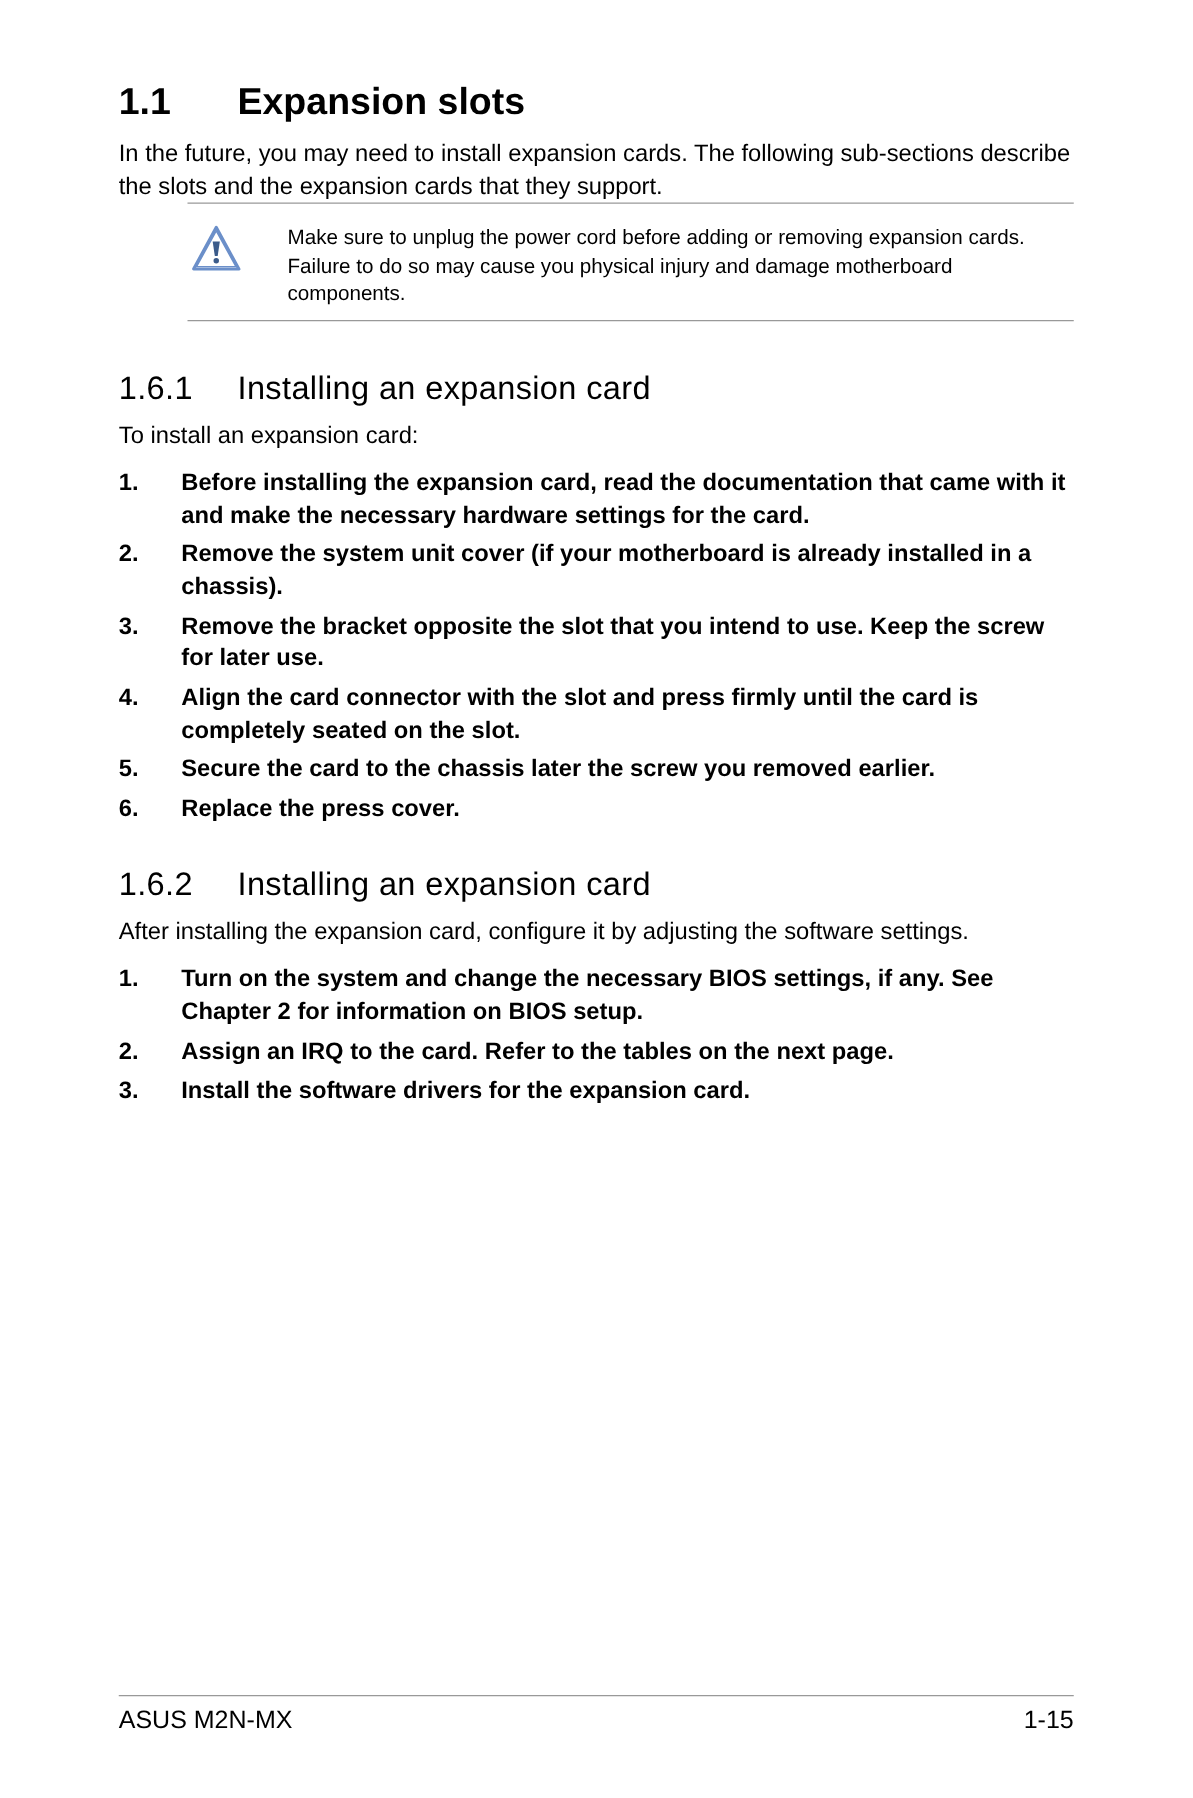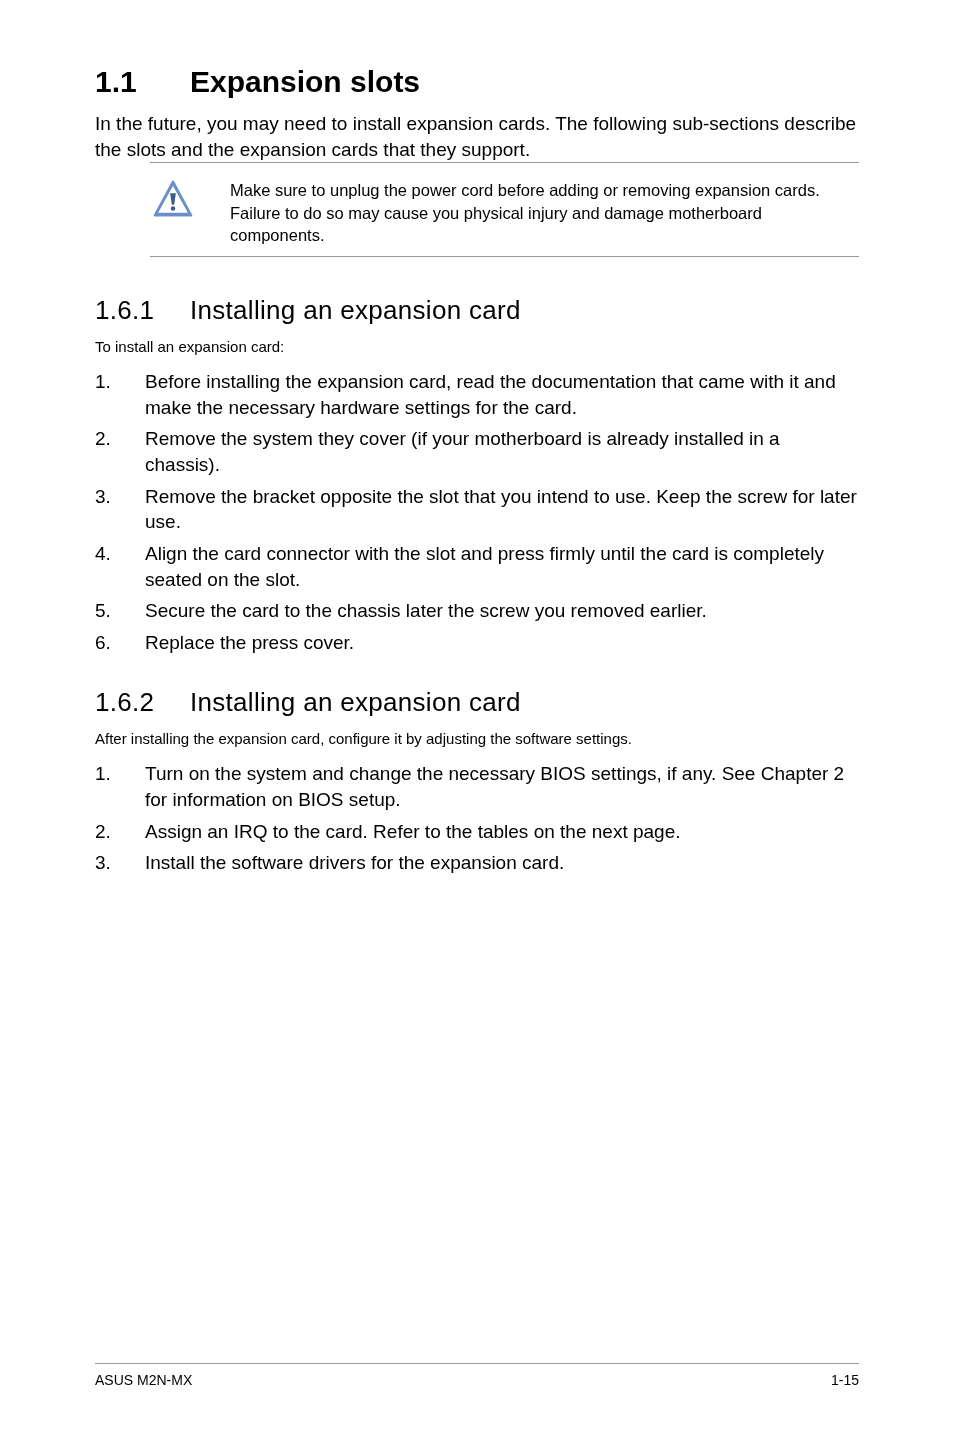--- a/index.html
+++ b/index.html
@@ -57,27 +57,28 @@
       font-weight: normal;
       font-family: "Trebuchet MS", Arial, sans-serif;
       margin-bottom: 12px;
       letter-spacing: 0.3px;
     }
     .heading-2 .num {
       display: inline-block;
       width: 95px;
     }
     .sub-intro {
-      font-size: 15px;
+      font-size: 19px;
       margin-bottom: 14px;
     }
     ol.num-list {
       list-style: none;
       counter-reset: item;
       margin-bottom: 32px;
+      font-weight: bold;
     }
     ol.num-list li {
       font-size: 19px;
       line-height: 1.35;
       margin-bottom: 6px;
       padding-left: 50px;
       position: relative;
     }
     ol.num-list li::before {
       counter-increment: item;
@@ -88,21 +89,21 @@
     }
     .footer {
       position: absolute;
       bottom: 50px;
       left: 95px;
       right: 95px;
       border-top: 1px solid #999;
       padding-top: 8px;
       display: flex;
       justify-content: space-between;
-      font-size: 14px;
+      font-size: 20px;
       gap: 12px;
     }
     svg.warn-tri {
       width: 42px;
       height: 40px;
     }
   </style>
 </head>
 <body>
 
@@ -125,21 +126,21 @@
 </div>
 
 <h2 class="heading-2">
   <span class="num">1.6.1</span><span>Installing an expansion card</span>
 </h2>
 
 <p class="sub-intro">To install an expansion card:</p>
 
 <ol class="num-list">
   <li>Before installing the expansion card, read the documentation that came with it and make the necessary hardware settings for the card.</li>
-  <li>Remove the system they cover (if your motherboard is already installed in a chassis).</li>
+  <li>Remove the system unit cover (if your motherboard is already installed in a chassis).</li>
   <li>Remove the bracket opposite the slot that you intend to use. Keep the screw for later use.</li>
   <li>Align the card connector with the slot and press firmly until the card is completely seated on the slot.</li>
   <li>Secure the card to the chassis later the screw you removed earlier.</li>
   <li>Replace the press cover.</li>
 </ol>
 
 <h2 class="heading-2">
   <span class="num">1.6.2</span><span>Installing an expansion card</span>
 </h2>
 

